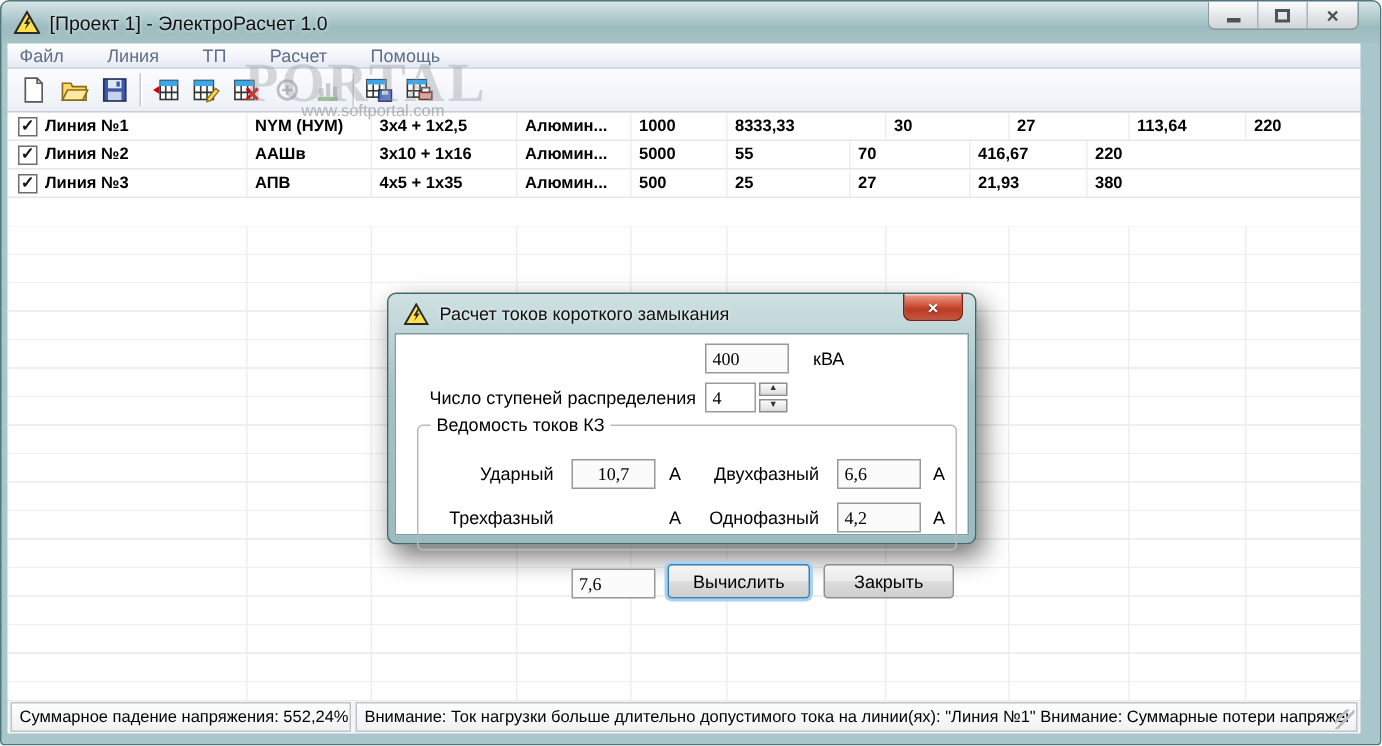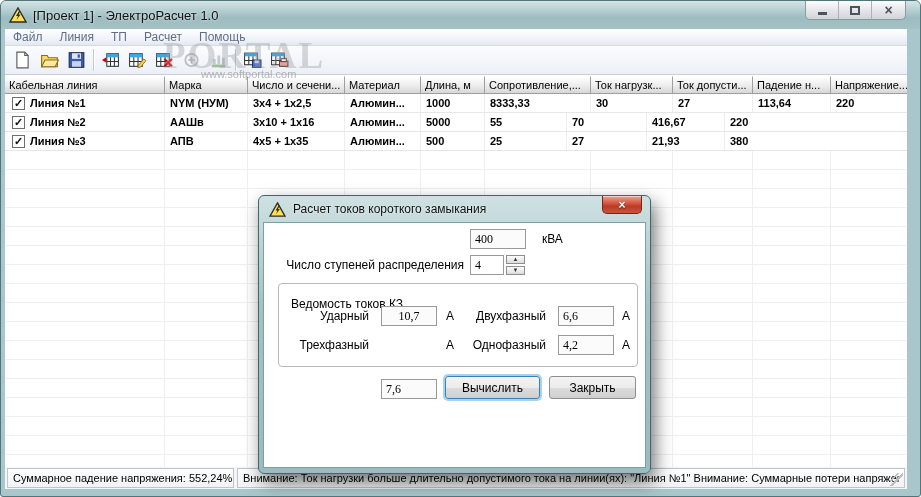--- a/index.html
+++ b/index.html
@@ -24,21 +24,21 @@
   .winbtn:last-child { border-right:none; }
   .glyph-min { width:9px; height:3px; background:#4b5557; margin-top:6px; }
   .glyph-max { width:10px; height:9px; border:2px solid #4b5557; }
   .glyph-close { font-size:14px; font-weight:bold; color:#4b5557; line-height:1; }
 
   
   .menubar { position:absolute; left:4px; right:13px; top:28px; height:17px;
              background:linear-gradient(#ffffff,#eef1f8 70%,#e4e8f2);
              display:flex; align-items:center; padding-left:8px;
              border-bottom:1px solid #d6dae2; }
-  .menu-item { font-size:12px; color:#5f6e86; margin-right:17px; white-space:nowrap; }
+  .menu-item { font-size:12px; color:#5f6e86; margin-right:29px; white-space:nowrap; }
 
   
   .toolbar { position:absolute; left:4px; right:13px; top:45px; height:29px;
              background:linear-gradient(#fbfcfe,#ecf0f6); display:flex; align-items:center;
              padding-left:4px; border-bottom:1px solid #c9ced8; }
   .tbtn { width:27px; height:24px; display:flex; align-items:center; justify-content:center; }
   .tsep { width:1px; height:22px; background:#c3c9d2; margin:0 3px; box-shadow:1px 0 0 #fff; }
   .tbtn svg { width:19px; height:18px; }
   .dim { opacity:.55; filter:grayscale(35%); }
 
@@ -73,21 +73,21 @@
   .spanel { background:linear-gradient(#fdfdfd,#f0f2f4); border:1px solid #bfc4c9;
             font-size:11px; color:#000; display:flex; align-items:center; padding:0 5px;
             white-space:nowrap; overflow:hidden; }
   .sp-left { width:227px; flex:0 0 auto; }
   .sp-right { flex:1; position:relative; }
   .grip { position:absolute; right:1px; bottom:1px; width:13px; height:13px;
           background:
             linear-gradient(135deg, transparent 0 5px, #b9bec3 5px 7px, transparent 7px 9px, #b9bec3 9px 11px, transparent 11px); }
 
   
-  .dlg { position:absolute; left:257px; top:194px; width:393px; height:279px; z-index:10;
+  .dlg { position:absolute; left:257px; top:194px; width:393px; height:168px; z-index:10;
          background:linear-gradient(#cfe1e2,#a3c2c6 40%,#9bbbc0); border:1px solid #3f686d;
          border-radius:6px; box-shadow:4px 8px 18px rgba(0,0,0,.55); }
   .dlg-title { position:absolute; left:0; top:0; right:0; height:26px; display:flex;
                align-items:center; padding-left:8px; }
   .dlg-title .app-icon { width:17px; height:15px; margin-right:7px; }
   .dlg-title-text { font-size:12px; color:#101010; text-shadow:0 0 3px rgba(255,255,255,.8); }
   .dlg-close { position:absolute; top:0; right:8px; width:40px; height:18px;
                background:linear-gradient(#e8a595,#d3523a 45%,#b83c26 60%,#c9543d);
                border:1px solid #7c2213; border-top:none; border-radius:0 0 5px 5px;
                display:flex; align-items:center; justify-content:center;
@@ -99,21 +99,21 @@
   .dinput { position:absolute; height:20px; border:1px solid #999; background:#fbfbfb;
             font-size:12px; font-family:Liberation Serif, serif; padding:0 4px; color:#000; }
   .dunit { position:absolute; font-size:12px; color:#000; }
   .spinner { position:absolute; left:242px; top:32px; width:19px; height:20px;
              display:flex; flex-direction:column; justify-content:space-between; }
   .spinbtn { height:9px; background:linear-gradient(#fdfdfd,#dcdcdc); border:1px solid #8e8e8e;
              font-size:6px; line-height:6px; text-align:center; color:#333; }
   .groupbox { position:absolute; left:14px; top:60px; width:360px; height:84px;
               border:1px solid #b9b9b9; border-radius:4px; }
   .group-title { position:absolute; left:8px; top:-8px; background:#fff; padding:0 4px;
-                 font-size:12px; color:#000; white-space:nowrap;margin-top:21px; }
+                 font-size:12px; color:#000; white-space:nowrap; }
   .dbtn { position:absolute; height:23px; font-size:12px; color:#000;
           display:flex; align-items:center; justify-content:center;
           background:linear-gradient(#f4f4f4,#ebebeb 50%,#dcdcdc 51%,#cfcfcf); }
   .dbtn-default { left:181px; top:153px; width:95px; border:1px solid #3c7fb1;
                   box-shadow:0 0 0 2px #a8d2f0; border-radius:3px; }
   .dbtn-plain { left:285px; top:153px; width:87px; border:1px solid #8e8e8e; border-radius:3px; }
 </style>
 </head>
 <body>
 
@@ -224,32 +224,20 @@
           <rect x="9" y="9" width="8" height="5" fill="#d8a8a0" stroke="#6b3a34"></rect>
           <rect x="10.5" y="6.5" width="5" height="3" fill="#f3f3f3" stroke="#6b3a34"></rect>
         </svg>
     </div>
   </div>
 
   <div class="wm-big">PORTAL</div>
   <div class="wm-small">www.softportal.com</div>
 
   <div class="client">
-    <div class="thead">
-      <div class="th c0">Кабельная линия</div>
-      <div class="th c1">Марка</div>
-      <div class="th c2">Число и сечени...</div>
-      <div class="th c3">Материал</div>
-      <div class="th c4">Длина, м</div>
-      <div class="th c5">Сопротивление,...</div>
-      <div class="th c6">Ток нагрузк...</div>
-      <div class="th c7">Ток допусти...</div>
-      <div class="th c8">Падение н...</div>
-      <div class="th c9">Напряжение...</div>
-    </div>
 
     <div class="trow">
       <div class="td c0">
           <span class="cbx">✓</span>
           <span>Линия №1</span>
         </div>
       <div class="td c1">NYM (НУМ)</div>
       <div class="td c2">3x4 + 1x2,5</div>
       <div class="td c3">Алюмин...</div>
       <div class="td c4">1000</div>

